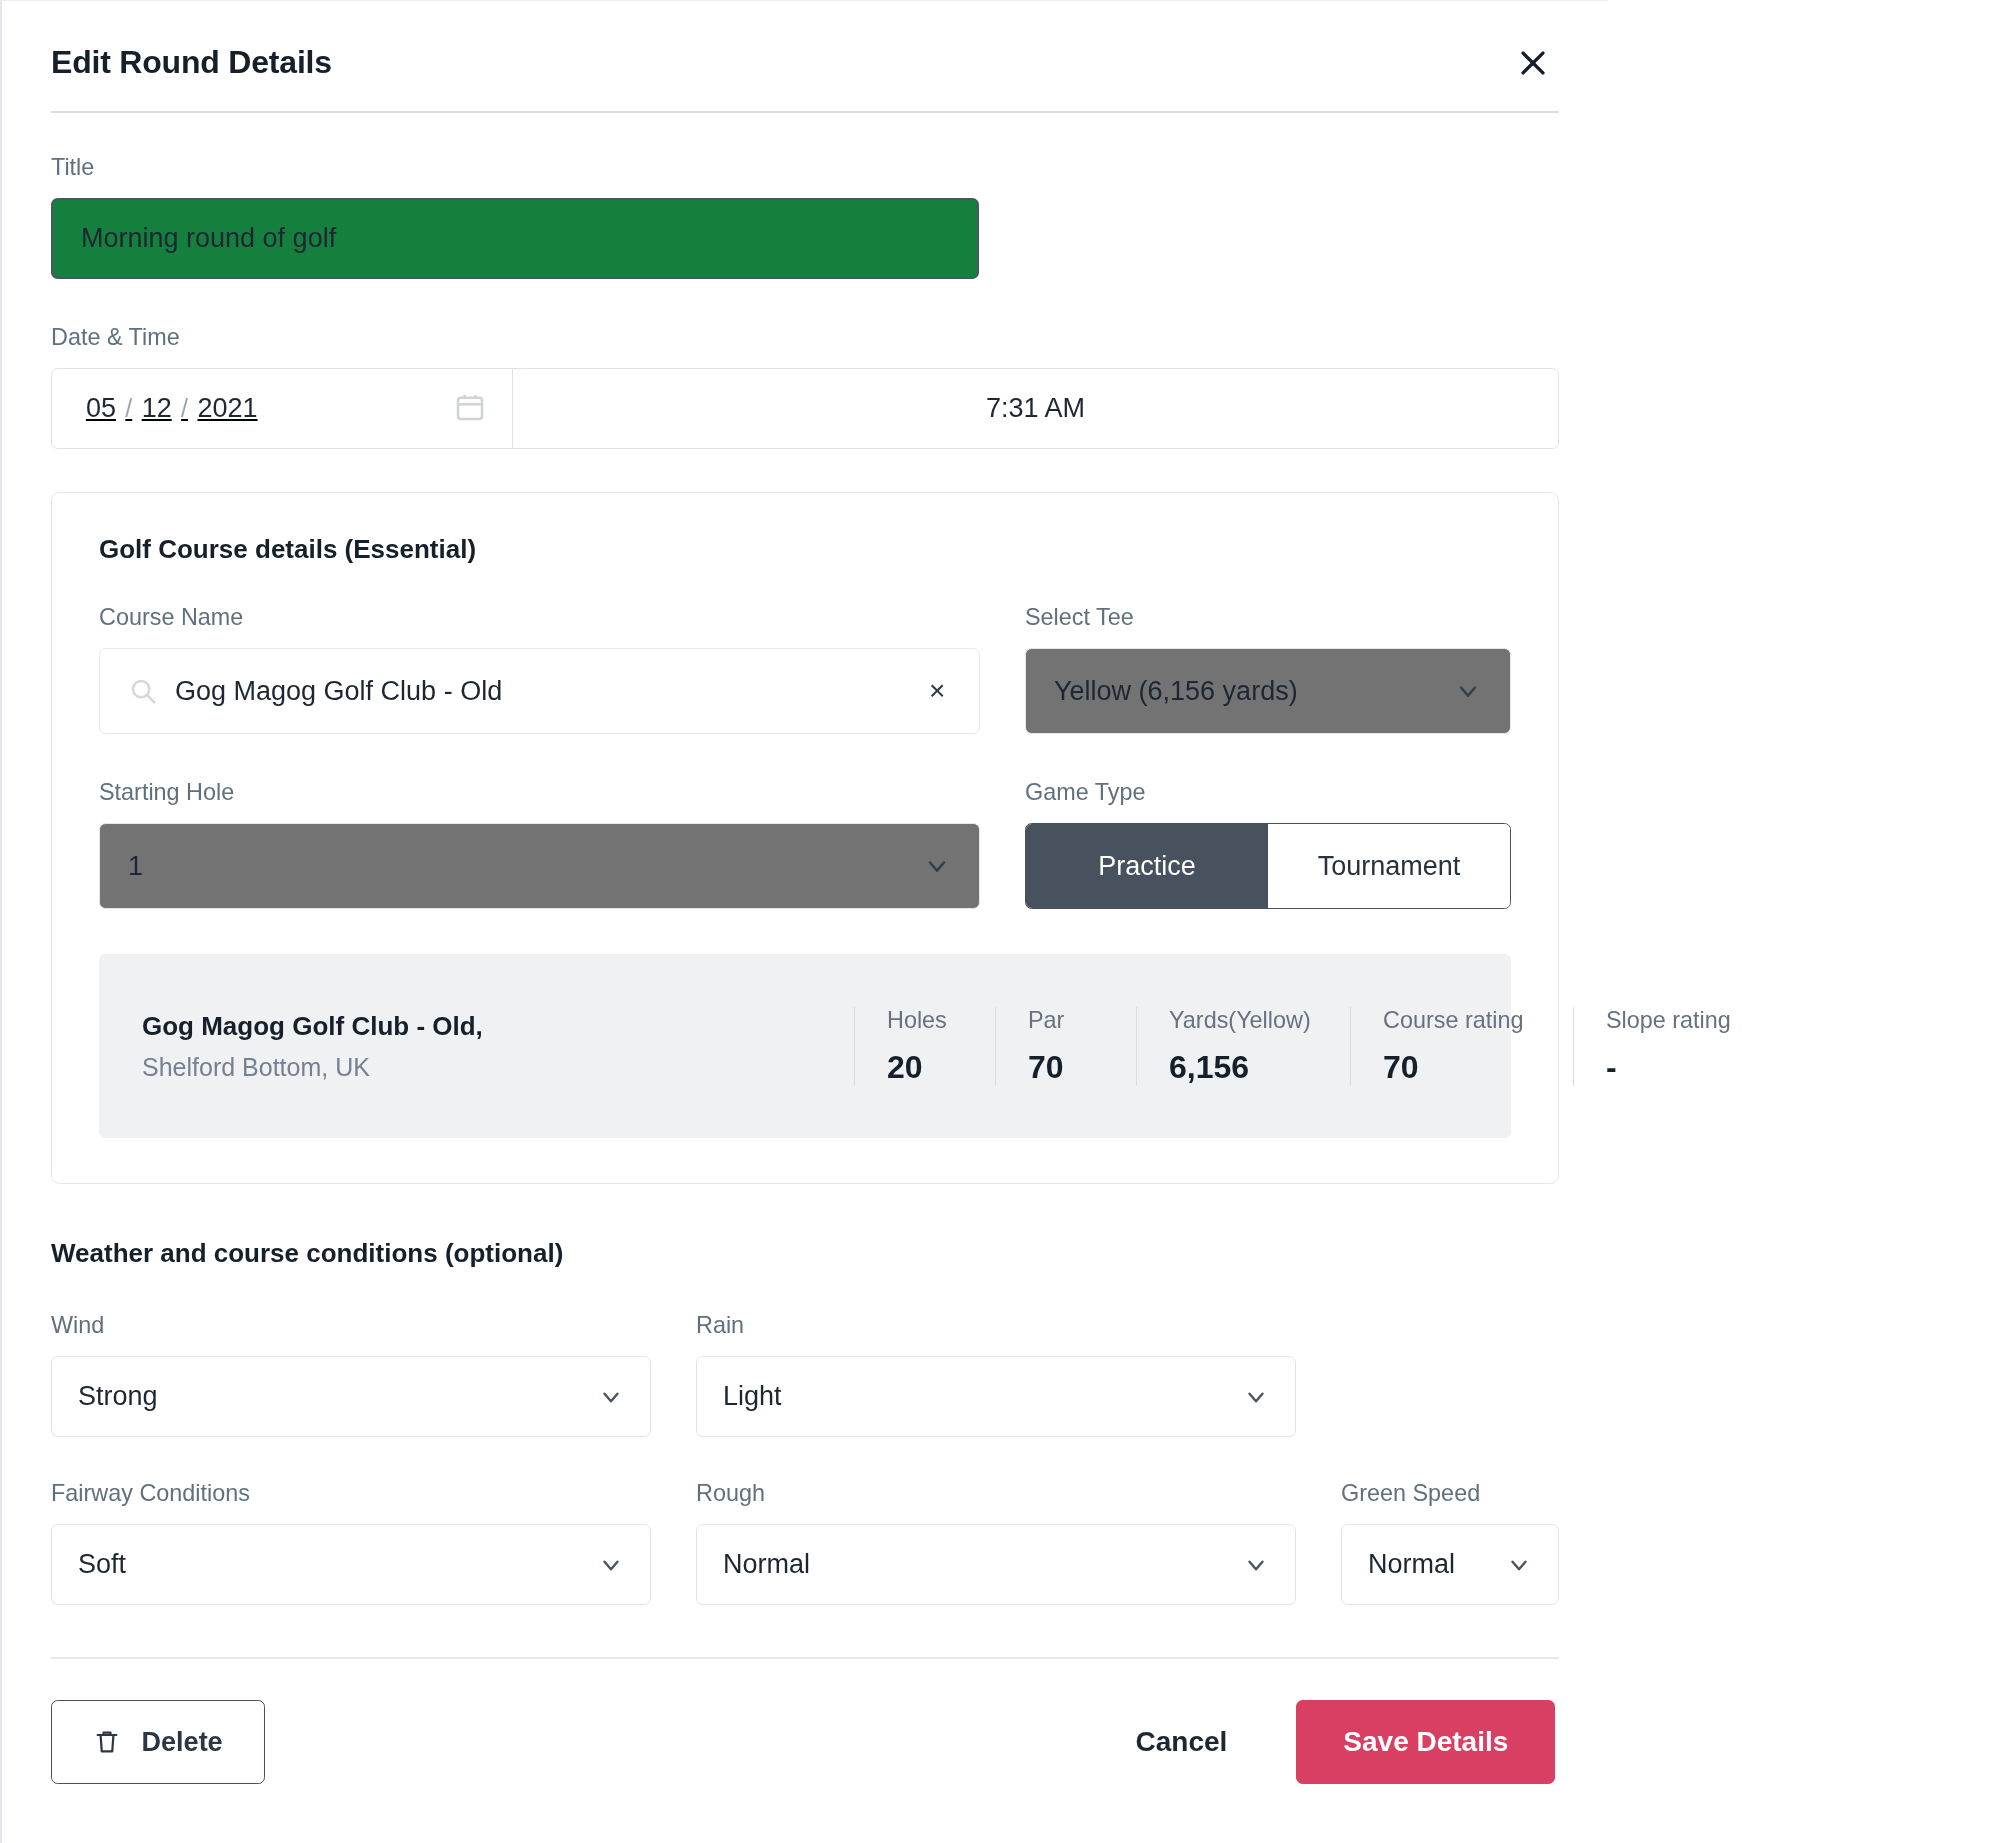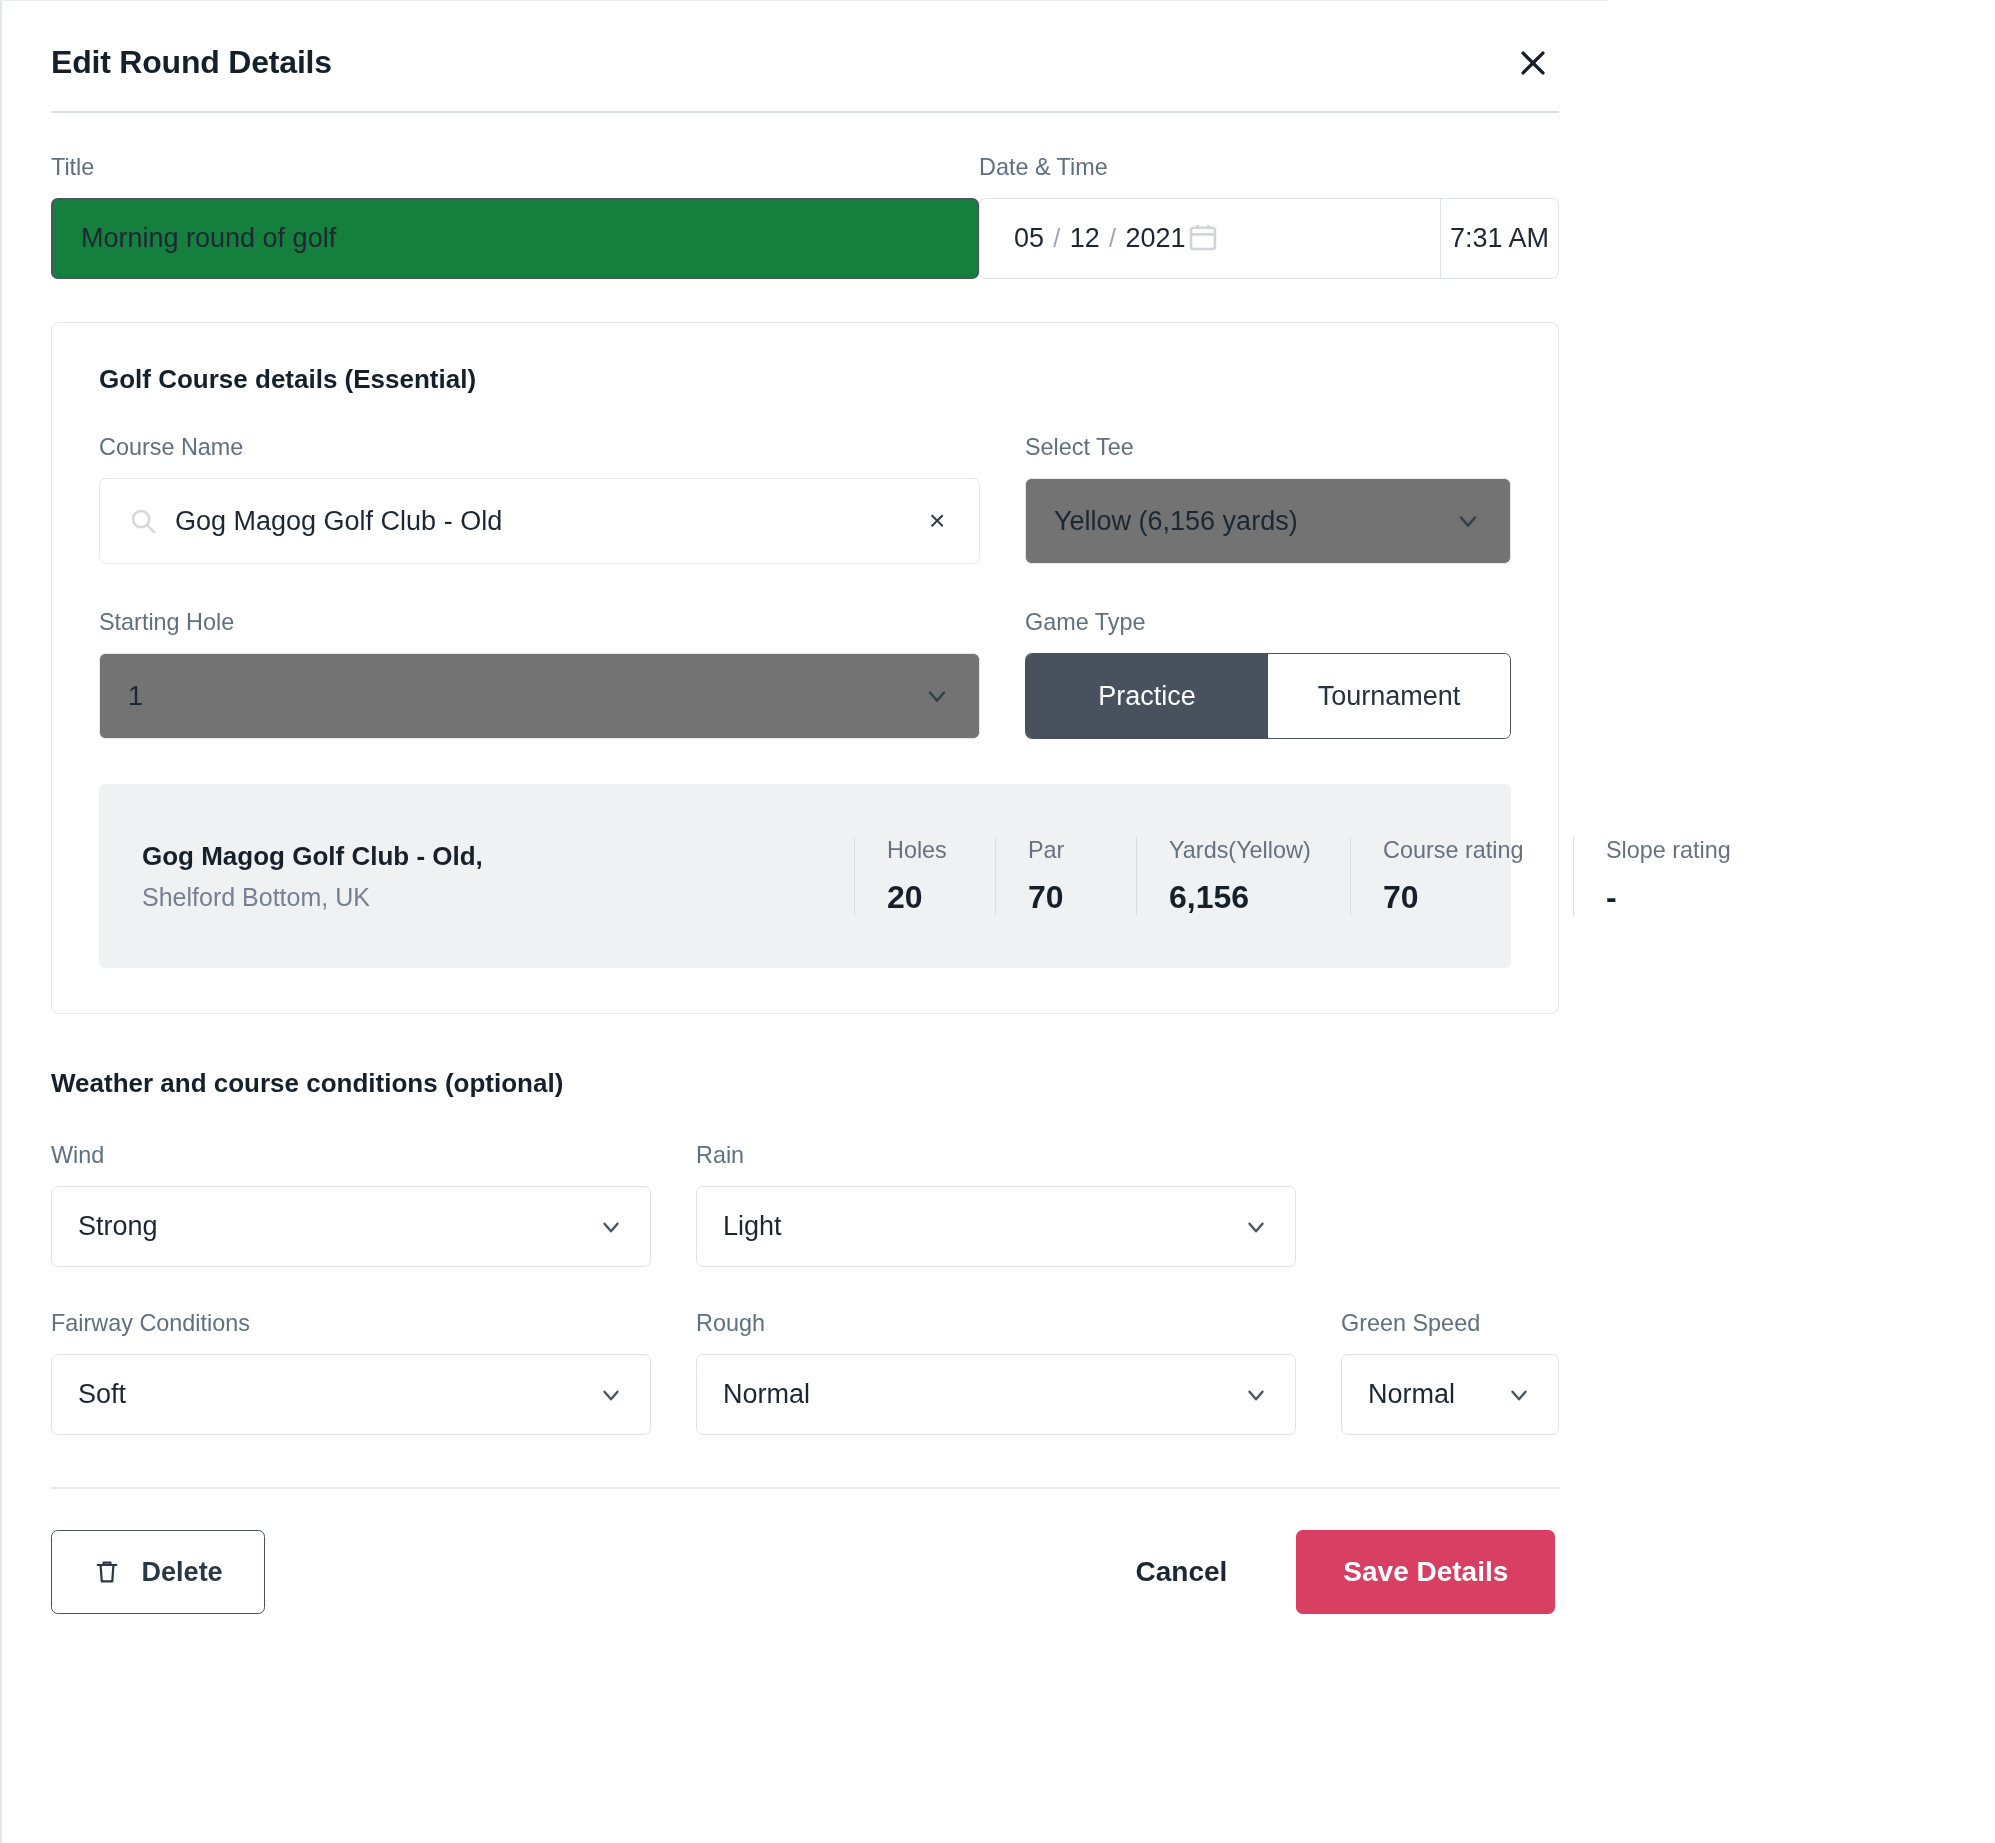--- a/index.html
+++ b/index.html
@@ -67,39 +67,43 @@
     align-items: center;
     padding: 0 28px;
     font-size: 27px;
     color: #1d2733;
   }
   .input-box.focused { border: 2.8px solid #495765; }
 
   
   .row-top {
     display: flex;
+    gap: 45px;
     margin-top: 41px;
+    flex-direction: column;
   }
   .col-title { width: 928px; }
   .col-date  { flex: 1; }
 
   .datetime-wrap {
     display: flex;
     border: 1.9px solid #dfe3e8;
     border-radius: 6.6px;
     overflow: hidden;
     height: 81px;
     background: #fff;
   }
   .date-part {
     flex: 0 0 461px;
     display: flex;
     align-items: center;
+    justify-content: space-between;
     padding: 0 26px 0 32px;
     border-right: 1.9px solid #dfe3e8;
+    text-decoration: underline;
   }
   .date-segments {
     display: flex;
     align-items: baseline;
     font-size: 27px;
     color: #1d2733;
   }
   .date-segments .seg { padding: 0 1.9px; }
   .date-segments .sep { color: #9aa5b1; padding: 0 7.5px; font-size: 25px; }
   .time-part {

